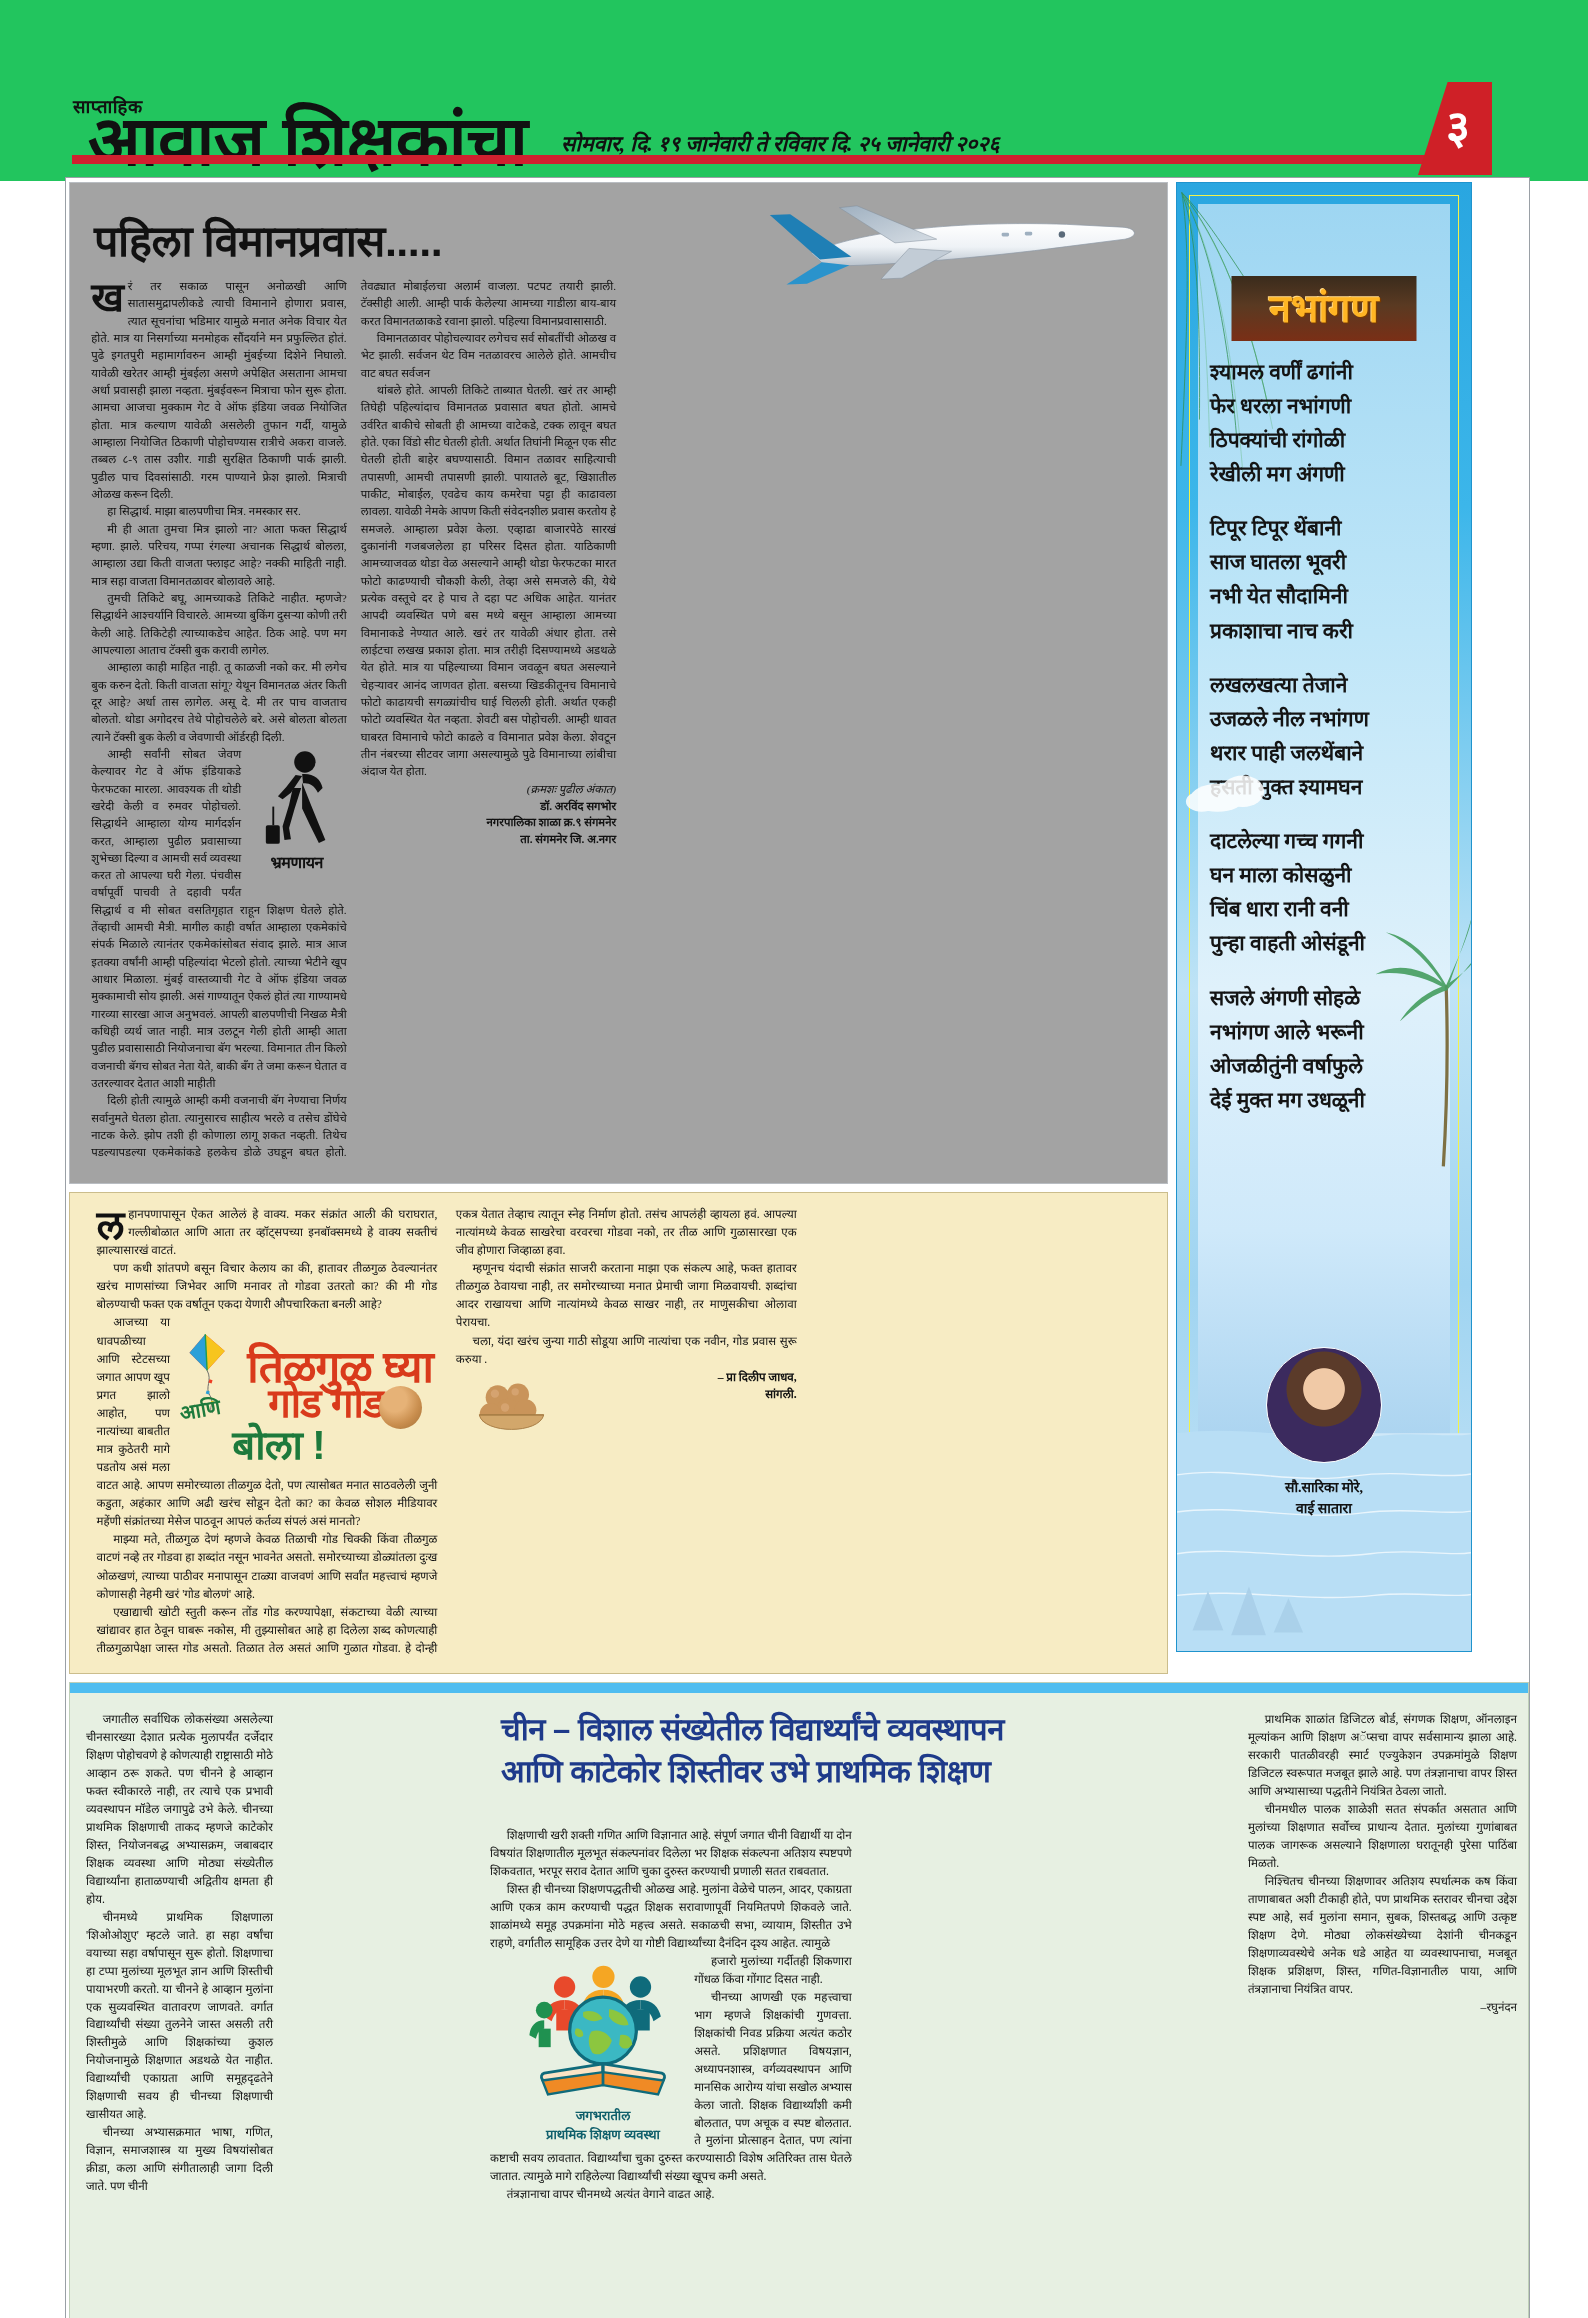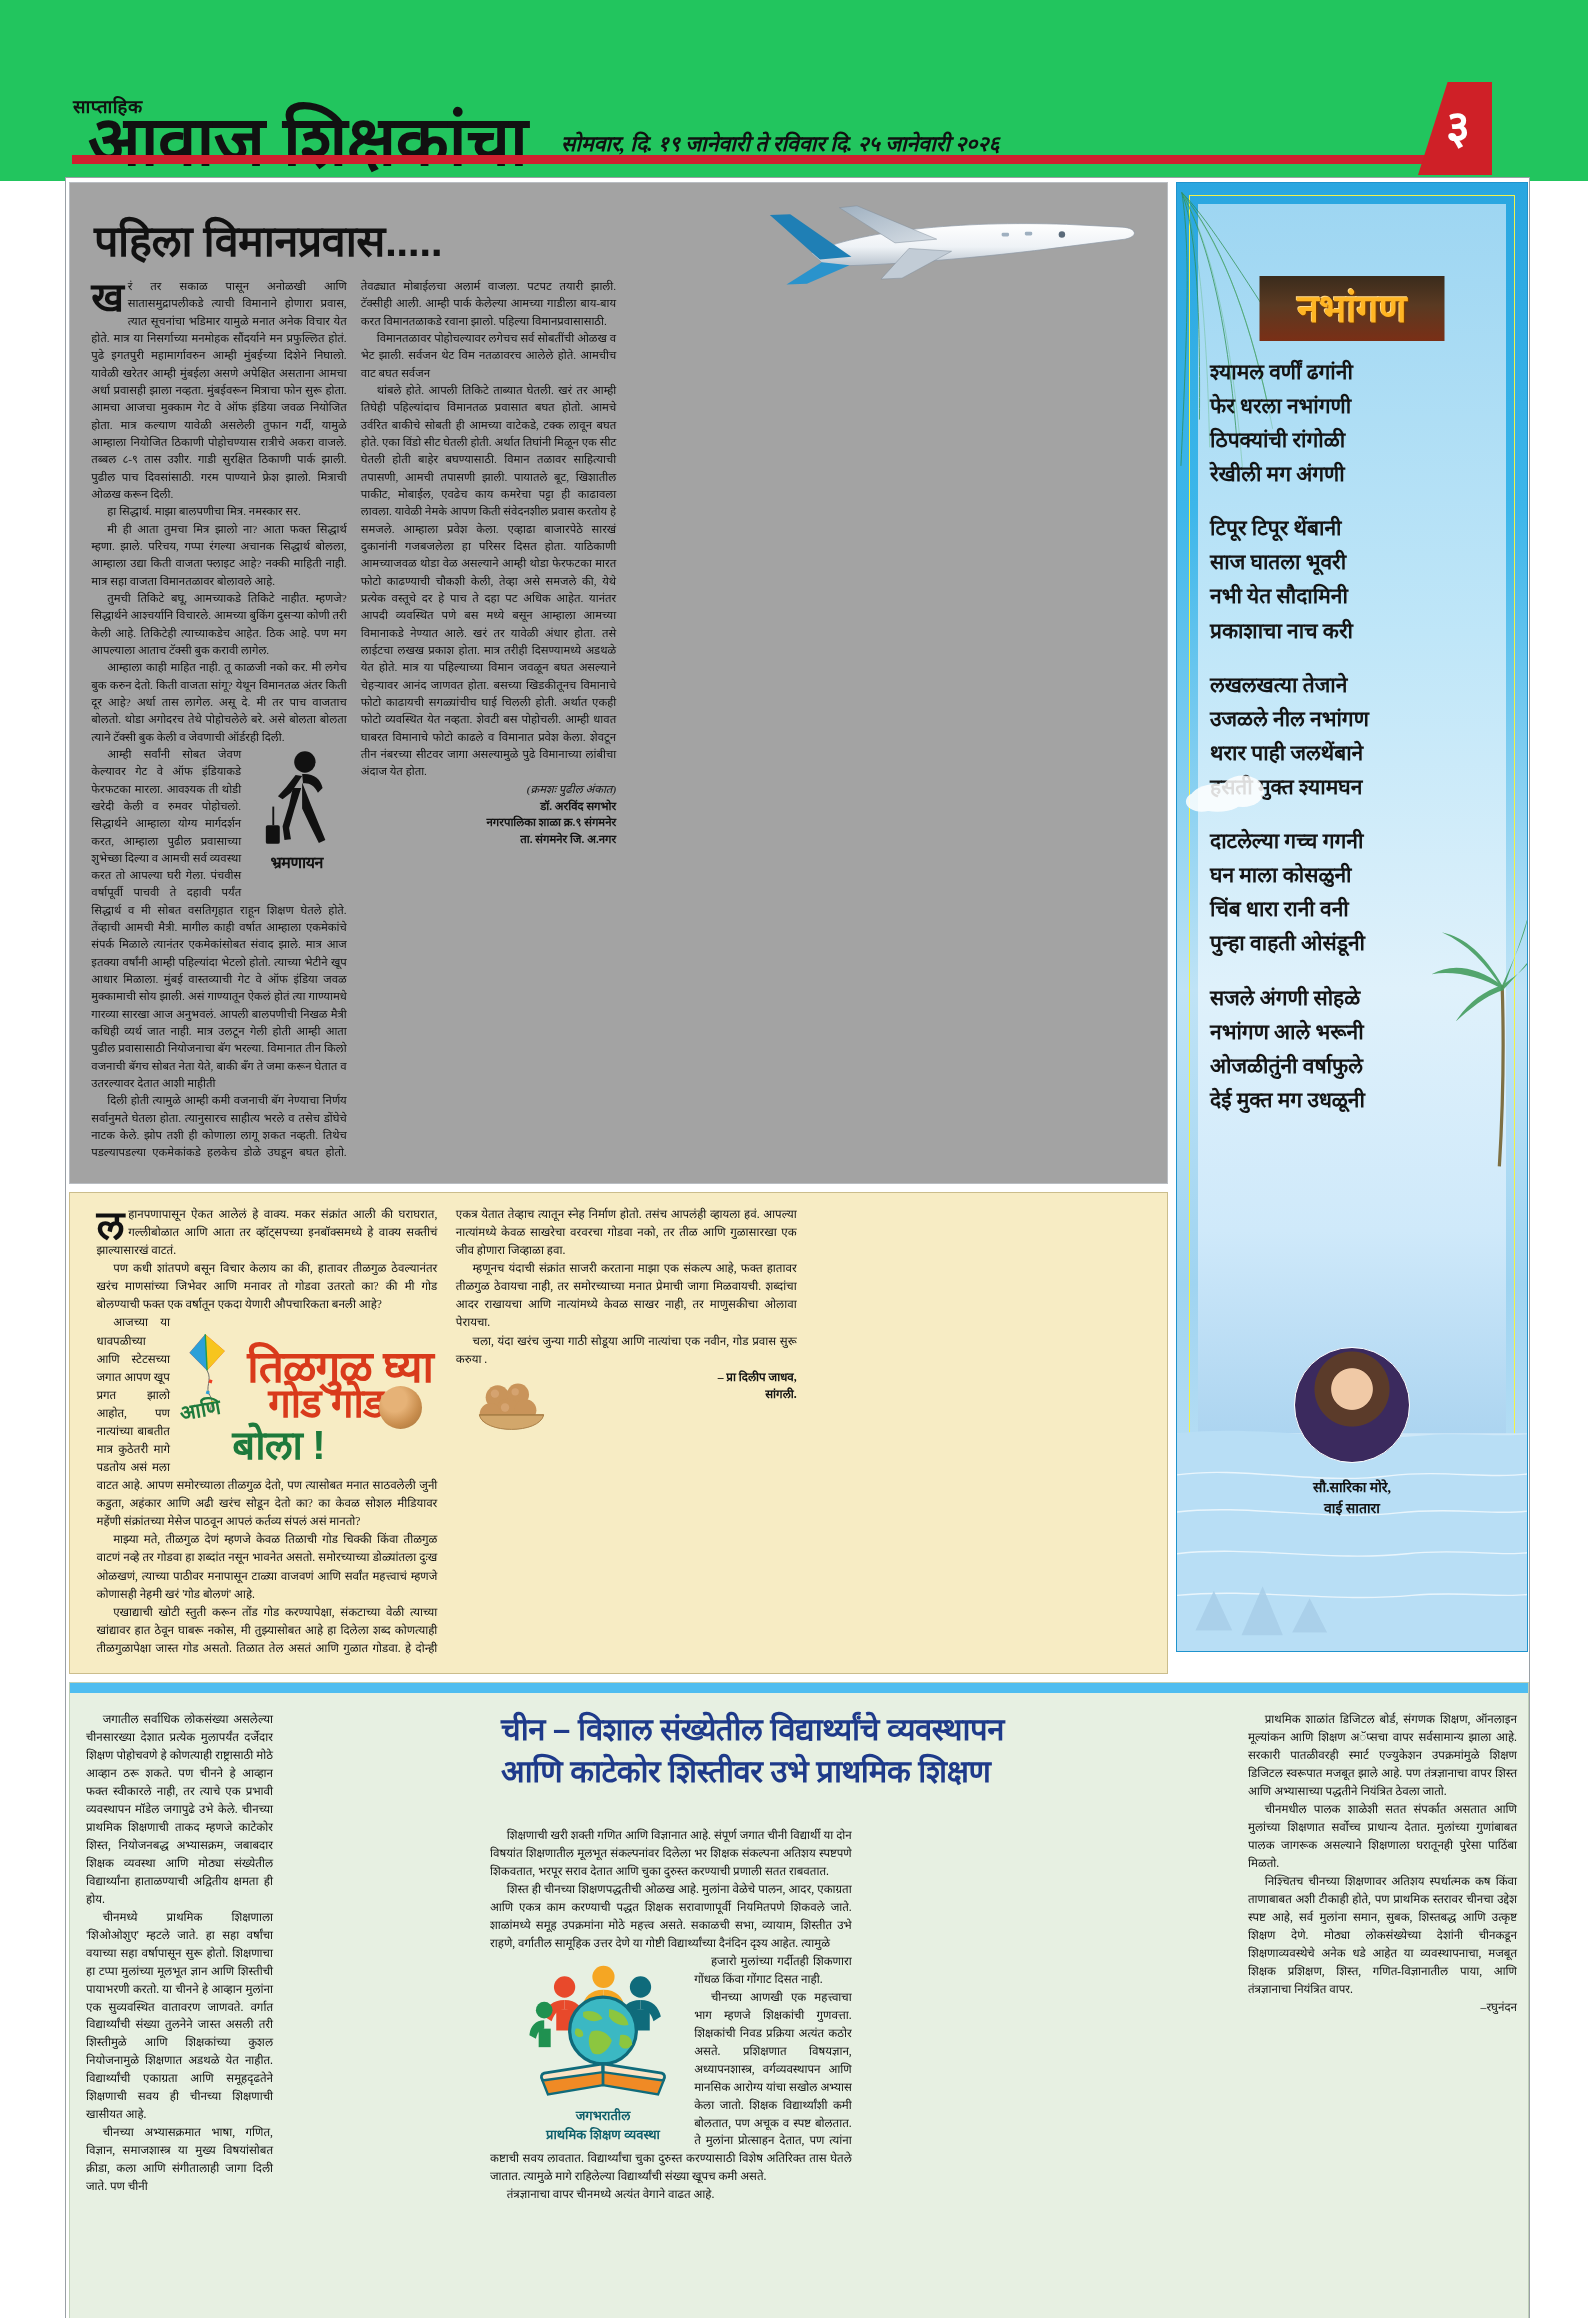--- a/index.html
+++ b/index.html
@@ -99,21 +99,21 @@
   .bhraman .blabel {
     font-size:16px; font-weight:700; letter-spacing:-0.5px;
     font-family:"Liberation Sans", sans-serif; margin-top:-1.9px;
   }
   .contd { text-align:right; font-style:italic; margin-top:3.7px; text-indent:0; }
   .bylineA { text-align:right; font-weight:700; margin-top:16px; text-indent:0; line-height:1.45; }
 
   
   .blockB {
     position:absolute; left:1176px; top:182px;
-    width:352px; height:1470px;
+    width:296px; height:1470px;
     background:linear-gradient(180deg,#29a6e0 0%, #3cb6ea 22%, #bfe3f6 55%, #9fd4f1 75%, #cfe8f8 100%);
     border:0.9px solid #1f93cd;
     overflow:hidden;
   }
   .blockB .innerb {
     position:absolute; left:12px; top:12px; right:12px; bottom:12px;
     border:1.4px solid #f2f24a;
   }
   .blockB .sky {
     position:absolute; left:21.3px; top:21.3px; right:21.3px; bottom:21.3px;

